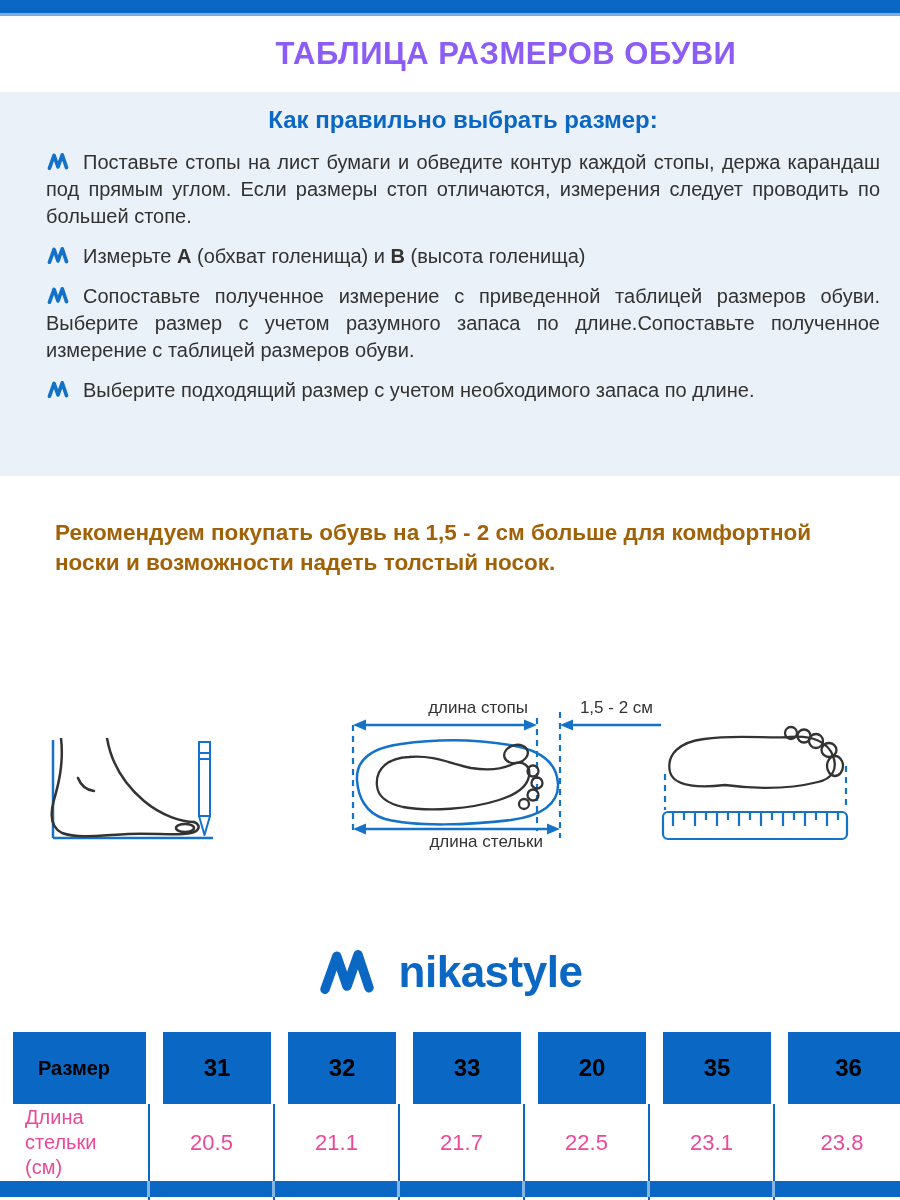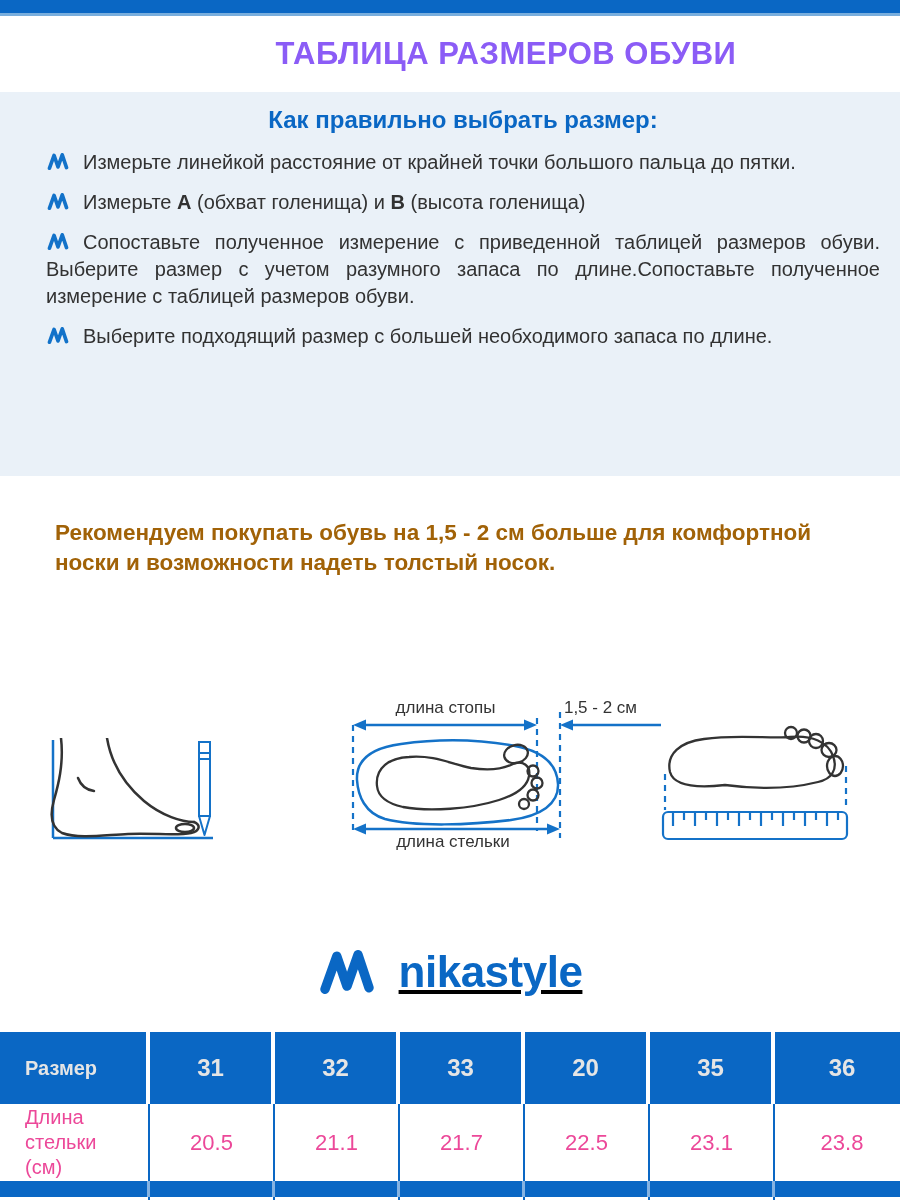--- a/index.html
+++ b/index.html
@@ -20,33 +20,33 @@
   .bullet svg{display:inline-block;width:24px;height:17px;margin-right:13px;vertical-align:-1px;}
   .bullet .b{font-weight:bold;}
   
   .recommend{position:absolute;top:518px;left:55px;width:805px;color:#a16207;
              font-size:22.5px;line-height:30px;font-weight:bold;}
   
   .diagram{position:absolute;}
   .d1{left:48px;top:738px;width:170px;height:104px;}
   .d2{left:343px;top:698px;width:322px;height:150px;}
   .d3{left:660px;top:724px;width:195px;height:118px;}
-  .dlabel{position:absolute;font-size:17px;color:#333;text-align:center;}
+  .dlabel{position:absolute;font-size:17px;color:#333;text-align:right;}
   .lbl-foot{left:20px;top:0;width:165px;}
   .lbl-gap{left:205px;top:0;width:105px;}
   .lbl-insole{left:20px;top:134px;width:180px;}
   
   .logo{position:absolute;top:942px;left:0;width:100%;height:60px;display:flex;
-        align-items:center;justify-content:center;gap:23px;text-decoration:underline;}
+        align-items:center;justify-content:center;gap:23px;}
   .logo-text{color:#0a67c4;font-size:44px;font-weight:bold;letter-spacing:-.5px;}
   
   .size-table{position:absolute;top:1032px;left:0;width:900px;height:168px;display:grid;
               grid-template-columns:150px repeat(6,1fr);grid-template-rows:72px 77px 16px 3px;}
-  .th{background:#0a67c4;color:#e5e5e5;display:flex;align-items:center;justify-content:center;
-      font-weight:bold;font-size:24px;border-right:4px solid #fff;}
+  .th{background:#0a67c4;color:#000000;display:flex;align-items:center;justify-content:center;
+      font-weight:bold;font-size:24px;border-right:4px solid #fff;margin-left:13px;}
   .th.label-col{justify-content:flex-start;padding-left:25px;font-size:20px;}
   .td{background:#fff;color:#ec4899;font-weight:normal;font-size:22px;display:flex;
       align-items:center;justify-content:center;border-right:2px solid #0a67c4;}
   .td.label-col{justify-content:flex-start;padding:0 12px 0 25px;font-size:20px;line-height:25px;}
   .pr{background:#0a67c4;border-right:3px solid rgba(255,255,255,.5);}
   .sl{background:#fff;border-right:2px solid #0a67c4;}
   .cell-last{border-right:none !important;padding-left:9px;}
 </style>
 </head>
 <body>
@@ -55,30 +55,30 @@
 
   <div class="topbar"></div>
 
   <div class="page-title">ТАБЛИЦА РАЗМЕРОВ ОБУВИ</div>
 
   <div class="howto">
     <h2 class="howto-heading">Как правильно выбрать размер:</h2>
     <div>
         <p class="bullet"><svg viewBox="0 0 34 28">
     <path d="M3,25 L10.5,4 L17,23 L24,3 L31,24" fill="none" stroke="#1272c9" stroke-width="6" stroke-linecap="round" stroke-linejoin="round"></path>
-  </svg><span>Измерьте линейкой расстояние от крайней точки большого пальца до пятки.</span></p>
+  </svg><span>Поставьте стопы на лист бумаги и обведите контур каждой стопы, держа карандаш под прямым углом. Если размеры стоп отличаются, измерения следует проводить по большей стопе.</span></p>
         <p class="bullet"><svg viewBox="0 0 34 28">
     <path d="M3,25 L10.5,4 L17,23 L24,3 L31,24" fill="none" stroke="#1272c9" stroke-width="6" stroke-linecap="round" stroke-linejoin="round"></path>
   </svg><span>Измерьте </span><span class="b">А</span><span> (обхват голенища) и </span><span class="b">В</span><span> (высота голенища)</span></p>
         <p class="bullet"><svg viewBox="0 0 34 28">
     <path d="M3,25 L10.5,4 L17,23 L24,3 L31,24" fill="none" stroke="#1272c9" stroke-width="6" stroke-linecap="round" stroke-linejoin="round"></path>
   </svg><span>Сопоставьте полученное измерение с приведенной таблицей размеров обуви. Выберите размер с учетом разумного запаса по длине.Сопоставьте полученное измерение с таблицей размеров обуви.</span></p>
         <p class="bullet"><svg viewBox="0 0 34 28">
     <path d="M3,25 L10.5,4 L17,23 L24,3 L31,24" fill="none" stroke="#1272c9" stroke-width="6" stroke-linecap="round" stroke-linejoin="round"></path>
-  </svg><span>Выберите подходящий размер с большей необходимого запаса по длине.</span></p>
+  </svg><span>Выберите подходящий размер с учетом необходимого запаса по длине.</span></p>
       </div>
   </div>
 
   <div class="recommend">Рекомендуем покупать обувь на 1,5 - 2 см больше для комфортной носки и возможности надеть толстый носок.</div>
 
   <div class="diagram d1">
     <svg width="170" height="104" viewBox="0 0 170 104">
       <path d="M5,2 V100" stroke="#1472c8" stroke-width="2.5" fill="none"></path>
       <path d="M5,100 H165" stroke="#1472c8" stroke-width="2.5" fill="none"></path>
       <g>

